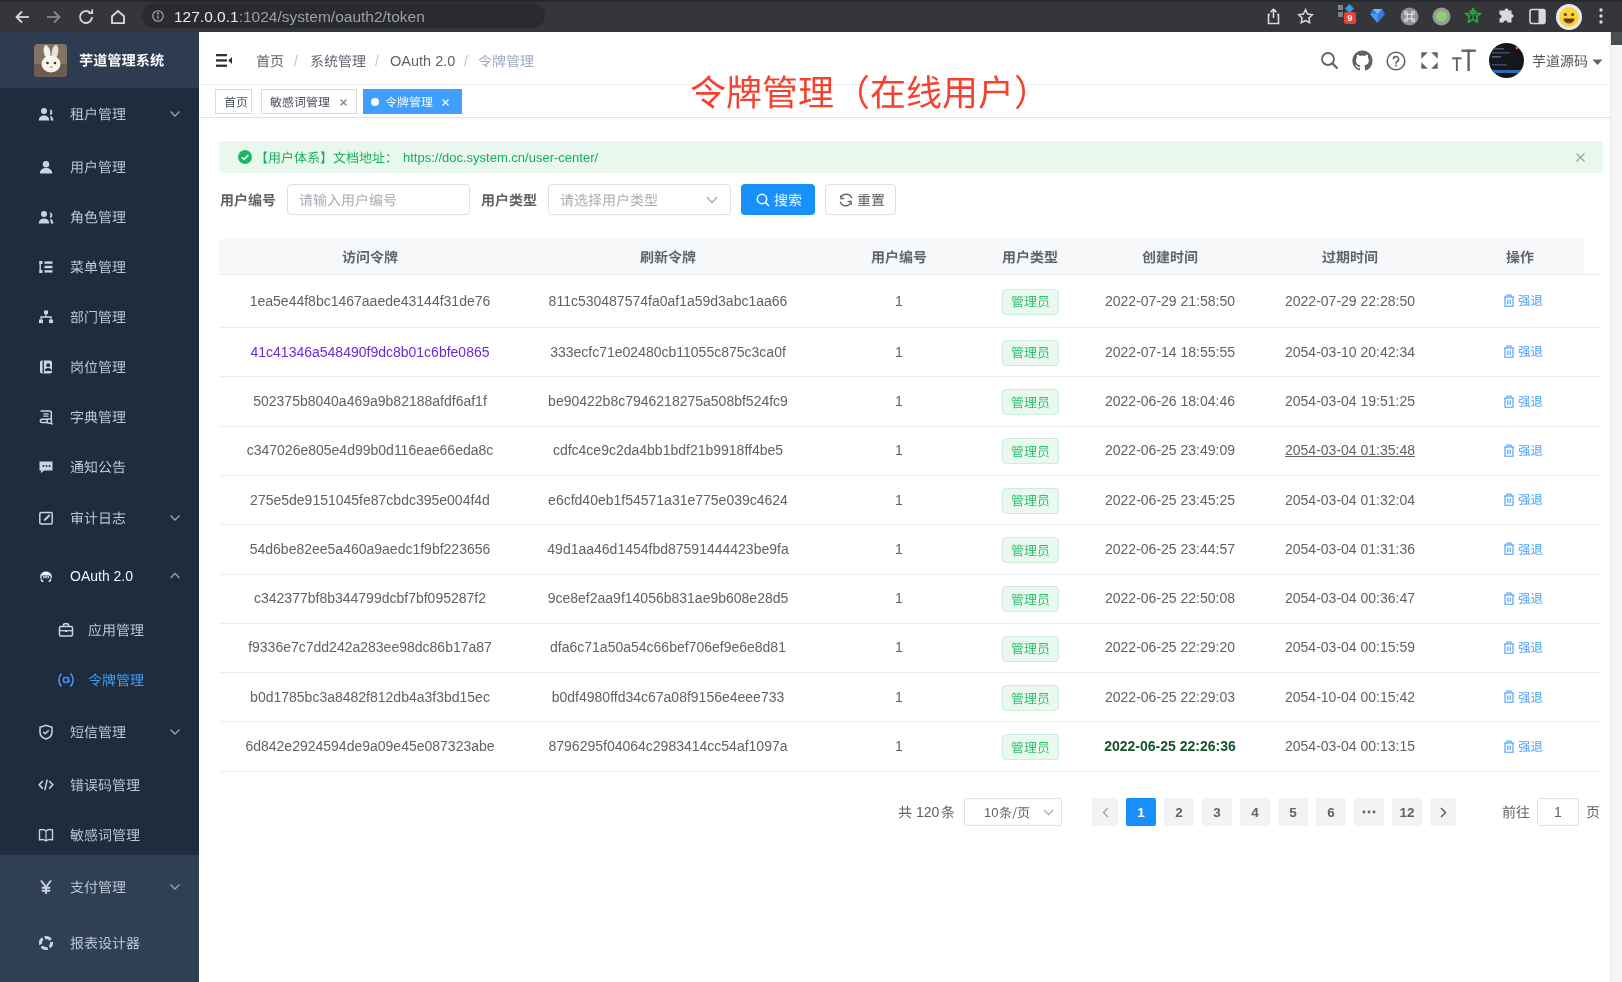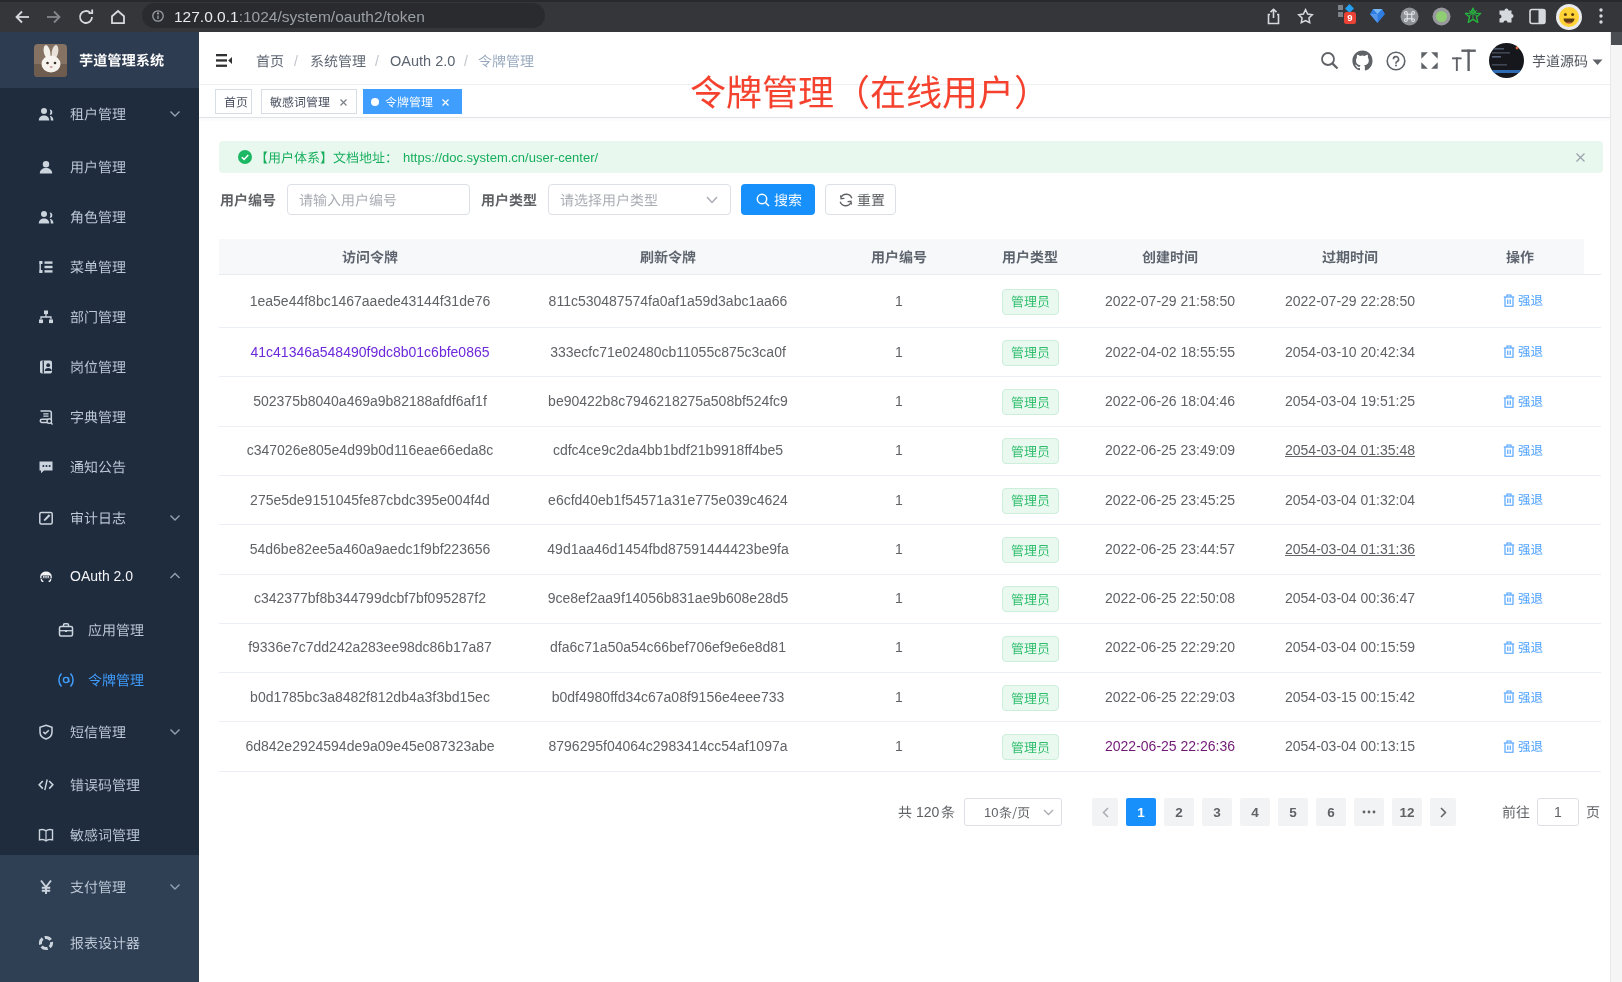--- a/index.html
+++ b/index.html
@@ -870,21 +870,21 @@
     <div style="position:absolute;left:219px;top:327.0px;width:1382px;height:1px;background:#ebeef5"></div>
     <div style="position:absolute;left:370px;top:340.65px;height:22px;display:flex;align-items:center;white-space:nowrap;font-size:14px;color:#6d28d9;font-weight:400;transform:translateX(-50%);">41c41346a548490f9dc8b01c6bfe0865</div>
     <div style="position:absolute;left:668px;top:340.65px;height:22px;display:flex;align-items:center;white-space:nowrap;font-size:14px;color:#606266;font-weight:400;transform:translateX(-50%);">333ecfc71e02480cb11055c875c3ca0f</div>
     <div style="position:absolute;left:899px;top:340.65px;height:22px;display:flex;align-items:center;white-space:nowrap;font-size:14px;color:#606266;font-weight:400;transform:translateX(-50%);">1</div>
     <div style="position:absolute;left:1002px;top:339.8px;width:57px;height:26px;box-sizing:border-box;background:#e9f9f0;border:1px solid #cdeeda;border-radius:4px"></div>
     <div style="position:absolute;left:1011.0px;top:346.3px;line-height:0">
       <svg style="display:block" width="39.0" height="13.0" viewBox="0 0 3000 1000">
         <use href="#symtag"></use>
       </svg>
     </div>
-    <div style="position:absolute;left:1170px;top:340.65px;height:22px;display:flex;align-items:center;white-space:nowrap;font-size:14px;color:#606266;font-weight:400;transform:translateX(-50%);">2022-04-02 18:55:55</div>
+    <div style="position:absolute;left:1170px;top:340.65px;height:22px;display:flex;align-items:center;white-space:nowrap;font-size:14px;color:#606266;font-weight:400;transform:translateX(-50%);">2022-07-14 18:55:55</div>
     <div style="position:absolute;left:1350px;top:340.65px;height:22px;display:flex;align-items:center;white-space:nowrap;font-size:14px;color:#606266;font-weight:400;transform:translateX(-50%);">2054-03-10 20:42:34</div>
     <div style="position:absolute;left:1502.5px;top:345.1px;width:12px;height:13px;line-height:0">
       <svg style="display:block" width="13" height="14" viewBox="0 0 13 14">
         <g stroke="#459dff" stroke-width="1.1" fill="none">
           <path d="M0.8 3 H11.2"></path>
           <path d="M4 2.8 V1 H8 V2.8"></path>
           <path d="M2 3.2 V12.2 H10 V3.2"></path>
           <path d="M4.8 5.5 V10 M7.2 5.5 V10"></path>
         </g>
       </svg>
@@ -979,21 +979,21 @@
     <div style="position:absolute;left:370px;top:537.85px;height:22px;display:flex;align-items:center;white-space:nowrap;font-size:14px;color:#606266;font-weight:400;transform:translateX(-50%);">54d6be82ee5a460a9aedc1f9bf223656</div>
     <div style="position:absolute;left:668px;top:537.85px;height:22px;display:flex;align-items:center;white-space:nowrap;font-size:14px;color:#606266;font-weight:400;transform:translateX(-50%);">49d1aa46d1454fbd87591444423be9fa</div>
     <div style="position:absolute;left:899px;top:537.85px;height:22px;display:flex;align-items:center;white-space:nowrap;font-size:14px;color:#606266;font-weight:400;transform:translateX(-50%);">1</div>
     <div style="position:absolute;left:1002px;top:537.1px;width:57px;height:26px;box-sizing:border-box;background:#e9f9f0;border:1px solid #cdeeda;border-radius:4px"></div>
     <div style="position:absolute;left:1011.0px;top:543.6px;line-height:0">
       <svg style="display:block" width="39.0" height="13.0" viewBox="0 0 3000 1000">
         <use href="#symtag"></use>
       </svg>
     </div>
     <div style="position:absolute;left:1170px;top:537.85px;height:22px;display:flex;align-items:center;white-space:nowrap;font-size:14px;color:#606266;font-weight:400;transform:translateX(-50%);">2022-06-25 23:44:57</div>
-    <div style="position:absolute;left:1350px;top:537.85px;height:22px;display:flex;align-items:center;white-space:nowrap;font-size:14px;color:#606266;font-weight:400;transform:translateX(-50%);text-decoration:underline;">2054-03-04 01:31:36</div>
+    <div style="position:absolute;left:1350px;top:537.85px;height:22px;display:flex;align-items:center;white-space:nowrap;font-size:14px;color:#606266;font-weight:400;transform:translateX(-50%);">2054-03-04 01:31:36</div>
     <div style="position:absolute;left:1502.5px;top:542.4px;width:12px;height:13px;line-height:0">
       <svg style="display:block" width="13" height="14" viewBox="0 0 13 14">
         <g stroke="#459dff" stroke-width="1.1" fill="none">
           <path d="M0.8 3 H11.2"></path>
           <path d="M4 2.8 V1 H8 V2.8"></path>
           <path d="M2 3.2 V12.2 H10 V3.2"></path>
           <path d="M4.8 5.5 V10 M7.2 5.5 V10"></path>
         </g>
       </svg>
     </div>
@@ -1060,21 +1060,21 @@
     <div style="position:absolute;left:370px;top:685.75px;height:22px;display:flex;align-items:center;white-space:nowrap;font-size:14px;color:#606266;font-weight:400;transform:translateX(-50%);">b0d1785bc3a8482f812db4a3f3bd15ec</div>
     <div style="position:absolute;left:668px;top:685.75px;height:22px;display:flex;align-items:center;white-space:nowrap;font-size:14px;color:#606266;font-weight:400;transform:translateX(-50%);">b0df4980ffd34c67a08f9156e4eee733</div>
     <div style="position:absolute;left:899px;top:685.75px;height:22px;display:flex;align-items:center;white-space:nowrap;font-size:14px;color:#606266;font-weight:400;transform:translateX(-50%);">1</div>
     <div style="position:absolute;left:1002px;top:685.0px;width:57px;height:26px;box-sizing:border-box;background:#e9f9f0;border:1px solid #cdeeda;border-radius:4px"></div>
     <div style="position:absolute;left:1011.0px;top:691.5px;line-height:0">
       <svg style="display:block" width="39.0" height="13.0" viewBox="0 0 3000 1000">
         <use href="#symtag"></use>
       </svg>
     </div>
     <div style="position:absolute;left:1170px;top:685.75px;height:22px;display:flex;align-items:center;white-space:nowrap;font-size:14px;color:#606266;font-weight:400;transform:translateX(-50%);">2022-06-25 22:29:03</div>
-    <div style="position:absolute;left:1350px;top:685.75px;height:22px;display:flex;align-items:center;white-space:nowrap;font-size:14px;color:#606266;font-weight:400;transform:translateX(-50%);">2054-03-15 00:15:42</div>
+    <div style="position:absolute;left:1350px;top:685.75px;height:22px;display:flex;align-items:center;white-space:nowrap;font-size:14px;color:#606266;font-weight:400;transform:translateX(-50%);">2054-10-04 00:15:42</div>
     <div style="position:absolute;left:1502.5px;top:690.2px;width:12px;height:13px;line-height:0">
       <svg style="display:block" width="13" height="14" viewBox="0 0 13 14">
         <g stroke="#459dff" stroke-width="1.1" fill="none">
           <path d="M0.8 3 H11.2"></path>
           <path d="M4 2.8 V1 H8 V2.8"></path>
           <path d="M2 3.2 V12.2 H10 V3.2"></path>
           <path d="M4.8 5.5 V10 M7.2 5.5 V10"></path>
         </g>
       </svg>
     </div>
@@ -1086,21 +1086,21 @@
     <div style="position:absolute;left:219px;top:721.4px;width:1382px;height:1px;background:#ebeef5"></div>
     <div style="position:absolute;left:370px;top:735.05px;height:22px;display:flex;align-items:center;white-space:nowrap;font-size:14px;color:#606266;font-weight:400;transform:translateX(-50%);">6d842e2924594de9a09e45e087323abe</div>
     <div style="position:absolute;left:668px;top:735.05px;height:22px;display:flex;align-items:center;white-space:nowrap;font-size:14px;color:#606266;font-weight:400;transform:translateX(-50%);">8796295f04064c2983414cc54af1097a</div>
     <div style="position:absolute;left:899px;top:735.05px;height:22px;display:flex;align-items:center;white-space:nowrap;font-size:14px;color:#606266;font-weight:400;transform:translateX(-50%);">1</div>
     <div style="position:absolute;left:1002px;top:734.2px;width:57px;height:26px;box-sizing:border-box;background:#e9f9f0;border:1px solid #cdeeda;border-radius:4px"></div>
     <div style="position:absolute;left:1011.0px;top:740.8px;line-height:0">
       <svg style="display:block" width="39.0" height="13.0" viewBox="0 0 3000 1000">
         <use href="#symtag"></use>
       </svg>
     </div>
-    <div style="position:absolute;left:1170px;top:735.05px;height:22px;display:flex;align-items:center;white-space:nowrap;font-size:14px;color:#701a75;font-weight:400;transform:translateX(-50%);">2022-06-25 22:26:36</div>
+    <div style="position:absolute;left:1170px;top:735.05px;height:22px;display:flex;align-items:center;white-space:nowrap;font-size:14px;color:#14532d;font-weight:700;transform:translateX(-50%);">2022-06-25 22:26:36</div>
     <div style="position:absolute;left:1350px;top:735.05px;height:22px;display:flex;align-items:center;white-space:nowrap;font-size:14px;color:#606266;font-weight:400;transform:translateX(-50%);">2054-03-04 00:13:15</div>
     <div style="position:absolute;left:1502.5px;top:739.5px;width:12px;height:13px;line-height:0">
       <svg style="display:block" width="13" height="14" viewBox="0 0 13 14">
         <g stroke="#459dff" stroke-width="1.1" fill="none">
           <path d="M0.8 3 H11.2"></path>
           <path d="M4 2.8 V1 H8 V2.8"></path>
           <path d="M2 3.2 V12.2 H10 V3.2"></path>
           <path d="M4.8 5.5 V10 M7.2 5.5 V10"></path>
         </g>
       </svg>

